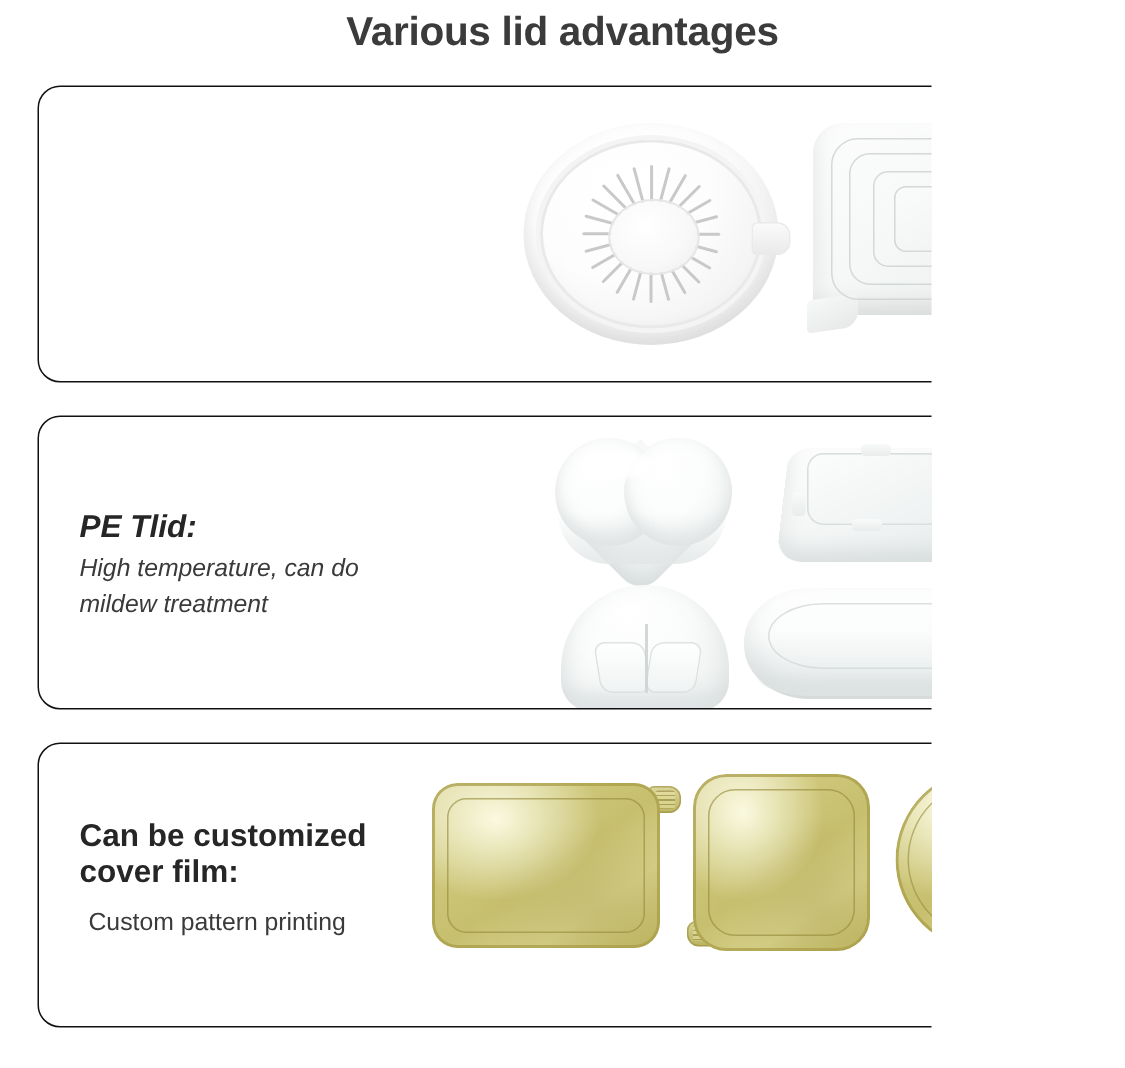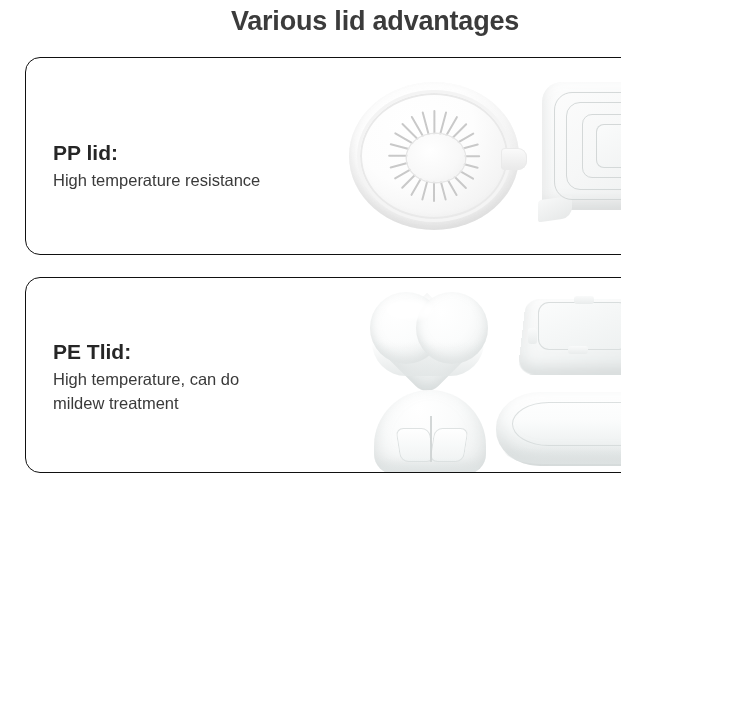--- a/index.html
+++ b/index.html
@@ -57,21 +57,21 @@
   }
   .panel-sub {
     font-size: 16.5px;
     font-weight: normal;
     color: #3a3a3a;
     line-height: 1.45;
     margin: 0;
     white-space: pre-line;
   }
   #pp-text   { top: 83px; }
-  #pe-text   { top: 62px; }
+  #pe-text   { top: 62px; font-style: italic; }
   #gold-text { top: 50px; }
   #gold-text .panel-sub { padding-left: 6px; padding-top: 5px; }
 
   
   .art { position: absolute; }
 
   
   .pp-round {
     left: 315px; top: 12px; width: 190px; height: 175px;
   }
@@ -329,24 +329,20 @@
 </style>
 </head>
 <body>
 
 <div class="page">
 
   <div class="title">Various lid advantages</div>
 
   <div class="panel" id="panel-pp">
 
-    <div class="panel-text" id="pp-text">
-      <div class="panel-head">PP lid:</div>
-      <div class="panel-sub">High temperature resistance</div>
-    </div>
 
     <div class="art pp-round">
       <div class="disc"></div>
       <div class="rim"></div>
       <div class="ribs">
         <div class="rib" style="transform:rotate(0deg)"></div>
         <div class="rib" style="transform:rotate(15deg)"></div>
         <div class="rib" style="transform:rotate(30deg)"></div>
         <div class="rib" style="transform:rotate(45deg)"></div>
         <div class="rib" style="transform:rotate(60deg)"></div>
@@ -417,14 +413,40 @@
       <div class="foot"></div>
     </div>
 
     <div class="art pe-oval">
       <div class="shell"></div>
       <div class="inner"></div>
       <div class="lip"></div>
     </div>
   </div>
 
+  <div class="panel" id="panel-gold">
+
+    <div class="panel-text" id="gold-text">
+      <div class="panel-head">Can be customized
+cover film:</div>
+      <div class="panel-sub">Custom pattern printing</div>
+    </div>
+
+    <div class="art gold-rect">
+      <div class="tab"></div>
+      <div class="plate gold-surface gold-edge"></div>
+      <div class="inset"></div>
+    </div>
+
+    <div class="art gold-square">
+      <div class="tab"></div>
+      <div class="plate gold-surface gold-edge"></div>
+      <div class="inset"></div>
+    </div>
+
+    <div class="art gold-circle">
+      <div class="tab"></div>
+      <div class="plate gold-surface gold-edge"></div>
+      <div class="inset"></div>
+    </div>
+  </div>
 
 </div>
 
 </body></html>

